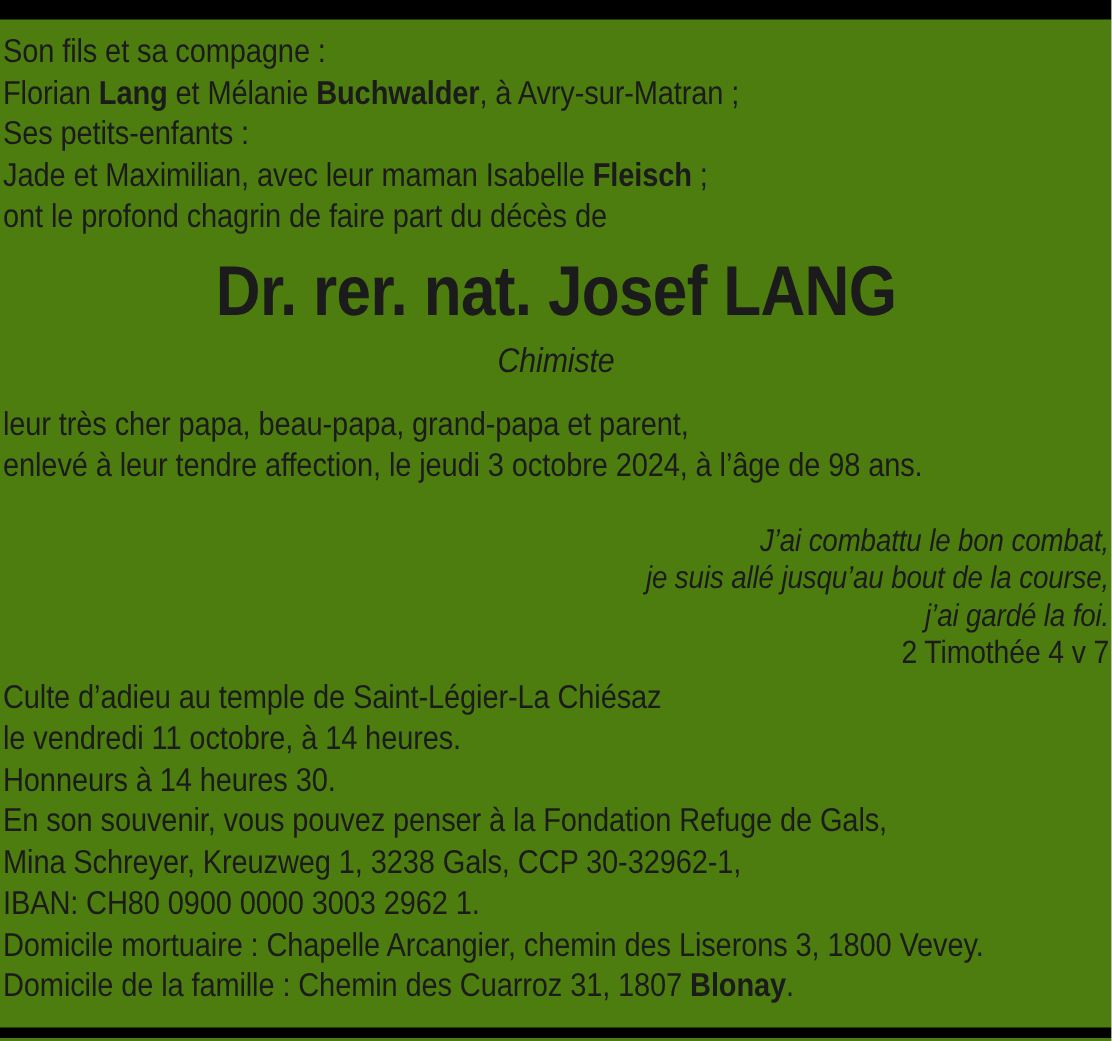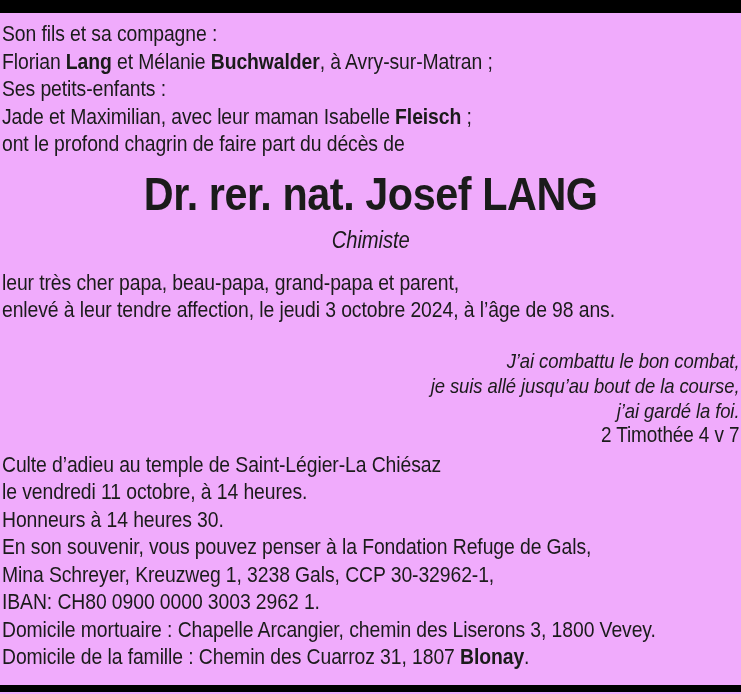--- a/index.html
+++ b/index.html
@@ -1,20 +1,20 @@
 <!DOCTYPE html>
 <html><head>
 <meta charset="utf-8">
 <style>
   html, body { margin: 0; padding: 0; background: #ffffff; }
   .sheet {
     position: relative;
     width: 741px;
     height: 694px;
-    background: #f0abfc;
+    background: #4d7c0f;
     overflow: hidden;
     font-family: "Liberation Sans", sans-serif;
     color: #1b1b1b;
   }
   .rule { position: absolute; left: 0; width: 741px; background: #000000; }
   .rule-top { top: 0; height: 13px; }
   .rule-bottom { top: 685px; height: 7px; }
   
   .content {
     position: absolute;

